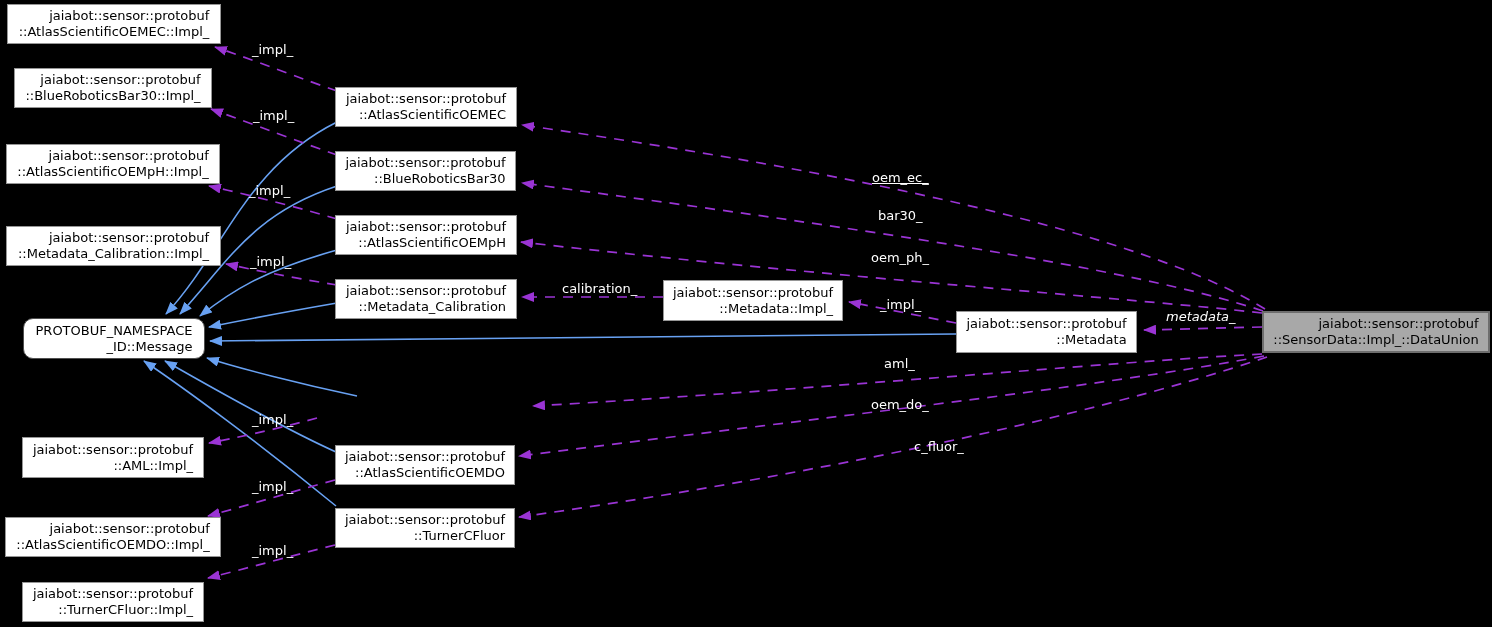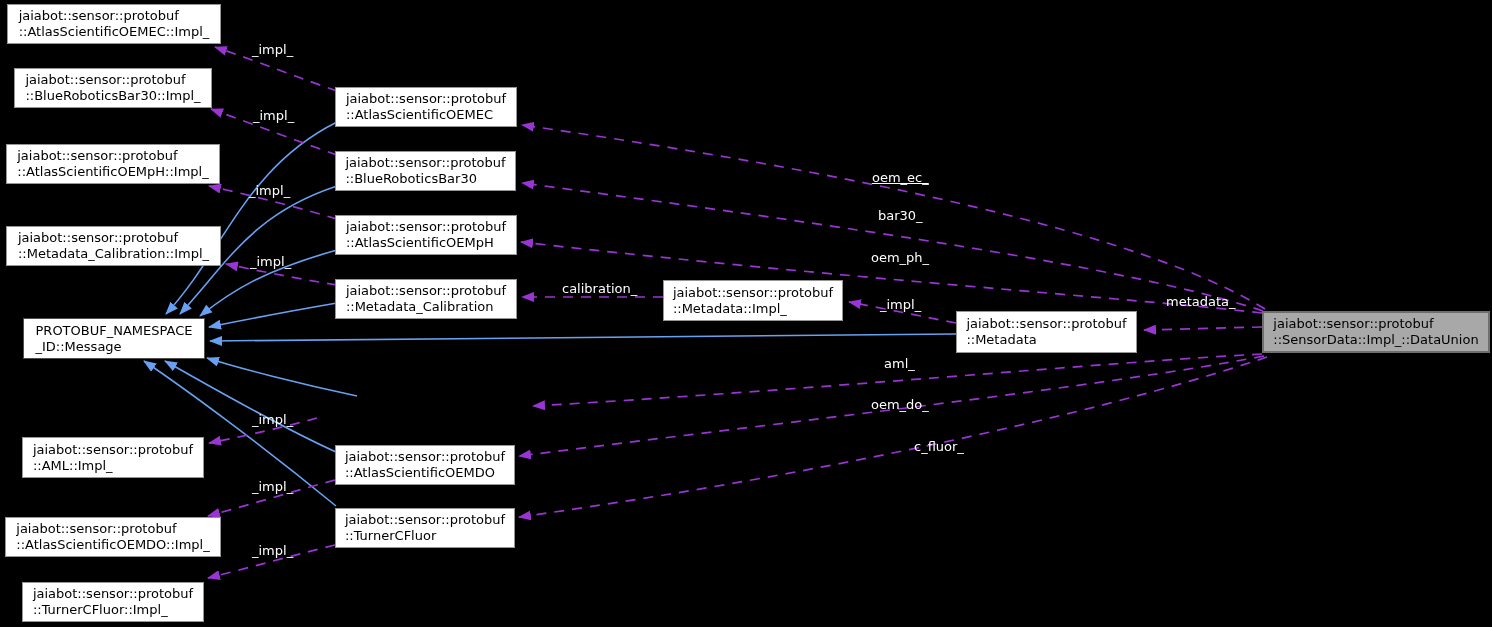--- a/index.html
+++ b/index.html
@@ -15,25 +15,25 @@
     position:absolute;
     box-sizing:border-box;
     background:#ffffff;
     border:1px solid #969696;
     color:#000000;
     font-size:13px;
     line-height:16px;
     display:flex;
     align-items:center;
     justify-content:center;
-    text-align:left;
+    text-align:right;
     white-space:pre-line;
     cursor:pointer;
   }
-  .node--message{border-color:#4f4f4f;}
+  .node--message{border-color:#4f4f4f;border-radius:10px;}
   .node--focal{
     background:#a8a8a8;
     border:2px solid #6e6e6e;
     cursor:default;
   }
   .edge-label{
     position:absolute;
     color:#ffffff;
     font-size:13px;
     line-height:15px;
@@ -126,21 +126,21 @@
 
   <span class="edge-label" style="left:252px;  top:42px;">_impl_</span>
   <span class="edge-label" style="left:253px;  top:108px;">_impl_</span>
   <span class="edge-label" style="left:249px;  top:183px;">_impl_</span>
   <span class="edge-label" style="left:250px;  top:254px;">_impl_</span>
   <span class="edge-label" style="left:252px;  top:412px;">_impl_</span>
   <span class="edge-label" style="left:252px;  top:479px;">_impl_</span>
   <span class="edge-label" style="left:252px;  top:543px;">_impl_</span>
   <span class="edge-label" style="left:880px;  top:297px;">_impl_</span>
   <span class="edge-label" style="left:562px;  top:281px;">calibration_</span>
-  <span class="edge-label" style="left:1166px; top:294px;">metadata_</span>
+  <span class="edge-label" style="left:1166px; top:309px;font-style:italic;">metadata_</span>
   <span class="edge-label" style="left:872px;  top:170px;text-decoration:underline;">oem_ec_</span>
   <span class="edge-label" style="left:878px;  top:208px;">bar30_</span>
   <span class="edge-label" style="left:871px;  top:250px;">oem_ph_</span>
   <span class="edge-label" style="left:884px;  top:356px;">aml_</span>
   <span class="edge-label" style="left:871px;  top:397px;">oem_do_</span>
   <span class="edge-label" style="left:874px;  top:439px;margin-left:40px;">c_fluor_</span>
 
 </div>
 
 </body></html>

